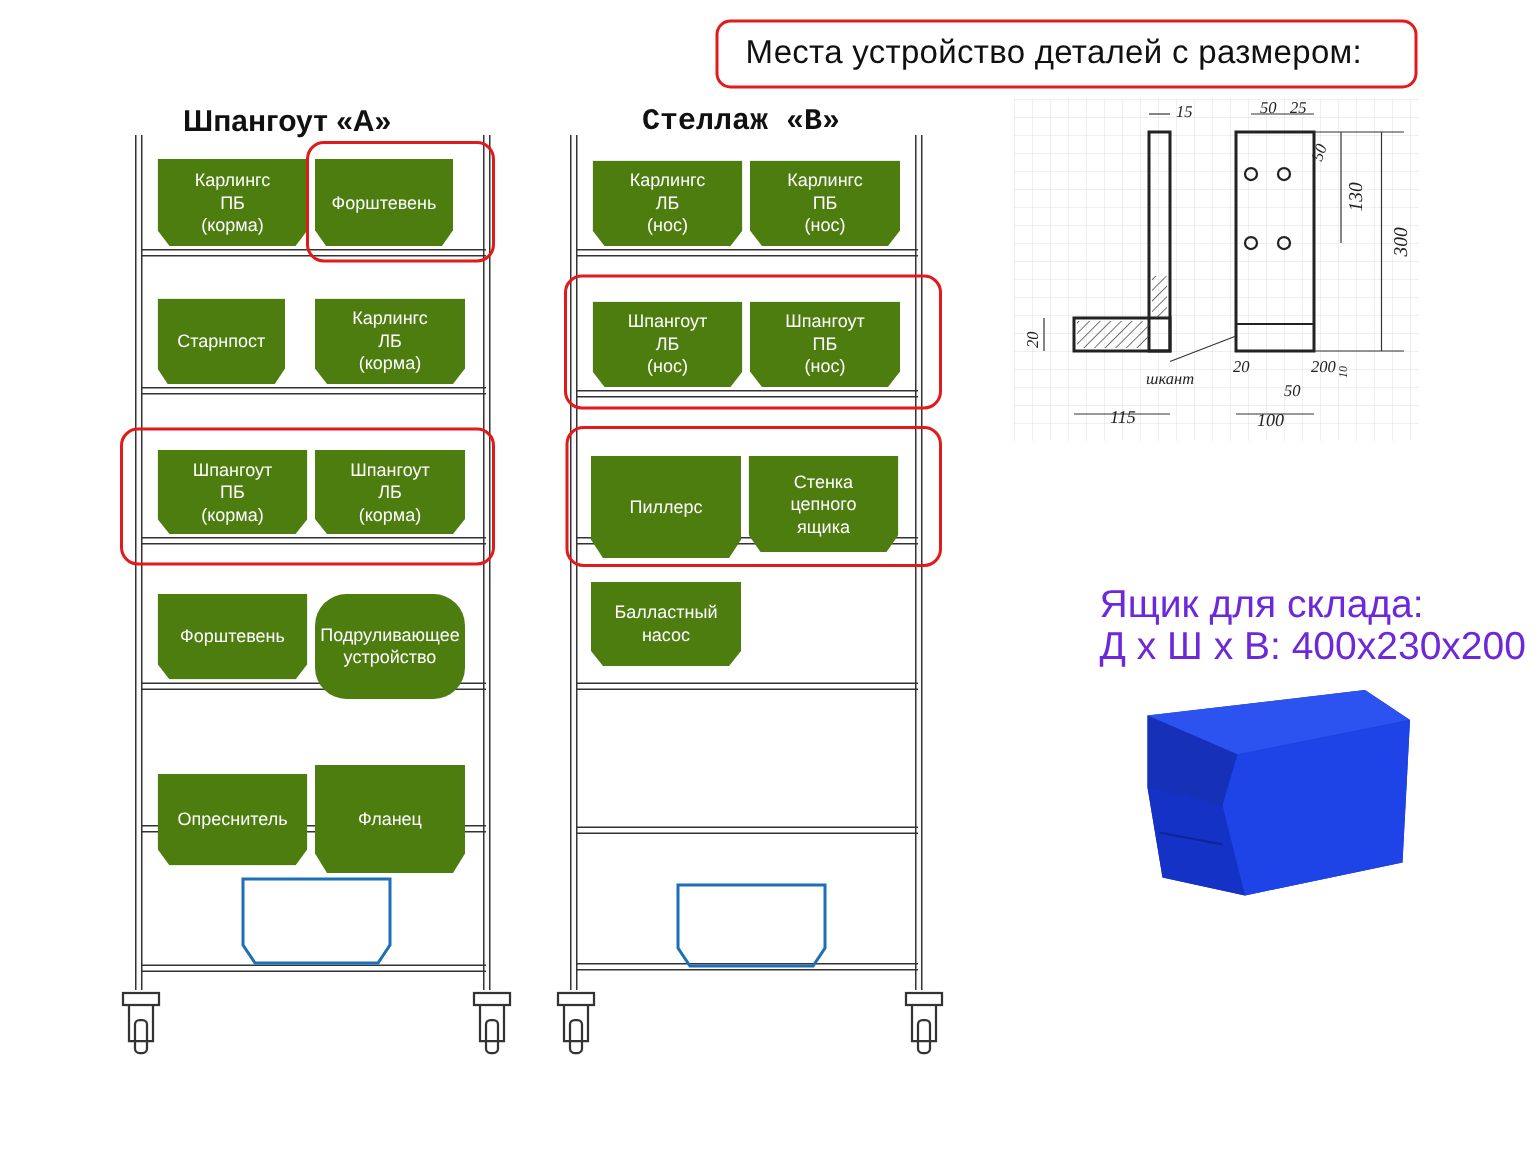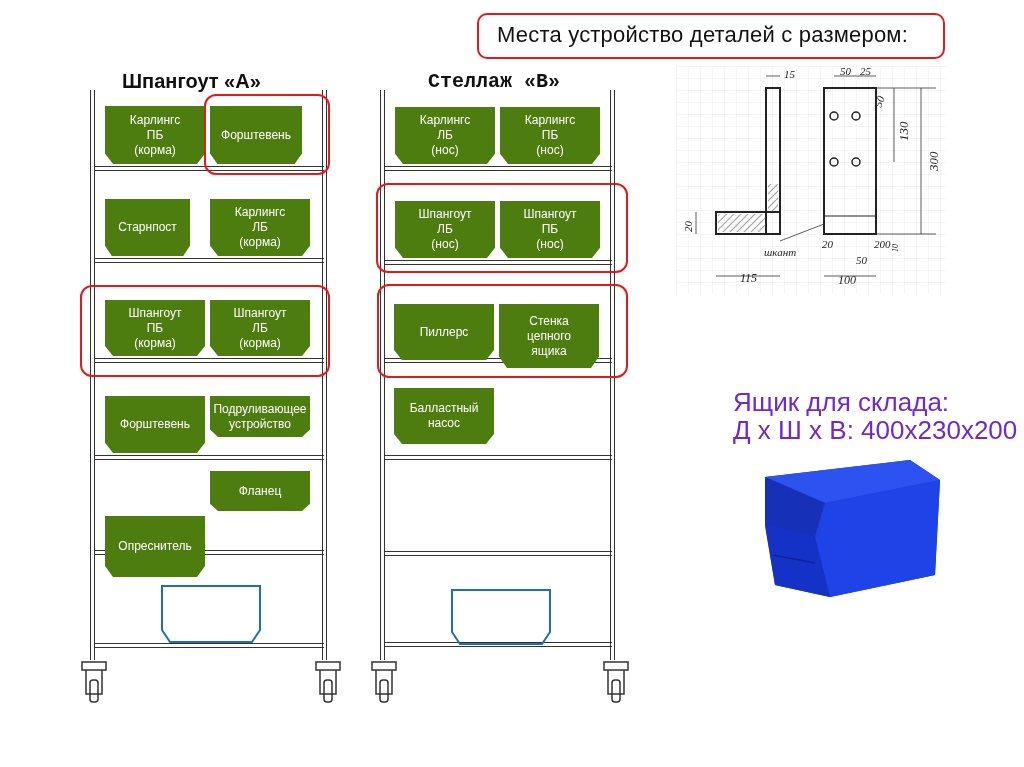--- a/index.html
+++ b/index.html
@@ -56,28 +56,28 @@
 (корма)</span>
     </div>
   <div class="abs bin" style="left:130px;top:232px;width:100px;height:56px;">
       <span>Шпангоут
 ЛБ
 (корма)</span>
     </div>
   <div class="abs bin" style="left:25px;top:328px;width:100px;height:57px;">
       <span>Форштевень</span>
     </div>
-  <div class="abs bin" style="left:130px;top:328px;width:100px;height:41px;">
+  <div class="abs bin" style="left:130px;top:328px;width:100px;height:70px;border-radius:21px;">
       <span>Подруливающее
 устройство</span>
     </div>
   <div class="abs bin" style="left:25px;top:448px;width:100px;height:61px;">
       <span>Опреснитель</span>
     </div>
-  <div class="abs bin" style="left:130px;top:403px;width:100px;height:40px;">
+  <div class="abs bin" style="left:130px;top:442px;width:100px;height:72px;">
       <span>Фланец</span>
     </div>
 
   <svg class="abs" style="left:80px;top:516px;" width="102" height="60">
     <path d="M2 2 H100 V46 L92 58 H10 L2 46 Z" fill="none" stroke="#1d6fb8" stroke-width="2"></path>
   </svg>
 
   <svg class="abs" style="left:0px;top:590px;" width="30" height="50">
     <rect x="2" y="4" width="24" height="8" fill="none" stroke="#333" stroke-width="1.5"></rect>
     <path d="M6 12 V36 H22 V12" fill="none" stroke="#333" stroke-width="1.5"></path>
@@ -116,21 +116,21 @@
   <div class="abs bin" style="left:25px;top:133px;width:100px;height:57px;">
       <span>Шпангоут
 ЛБ
 (нос)</span>
     </div>
   <div class="abs bin" style="left:130px;top:133px;width:100px;height:57px;">
       <span>Шпангоут
 ПБ
 (нос)</span>
     </div>
-  <div class="abs bin" style="left:24px;top:236px;width:100px;height:56px;">
+  <div class="abs bin" style="left:24px;top:236px;width:100px;height:68px;">
       <span>Пиллерс</span>
     </div>
   <div class="abs bin" style="left:129px;top:236px;width:100px;height:64px;">
       <span>Стенка
 цепного
 ящика</span>
     </div>
   <div class="abs bin" style="left:24px;top:320px;width:100px;height:56px;">
       <span>Балластный
 насос</span>

